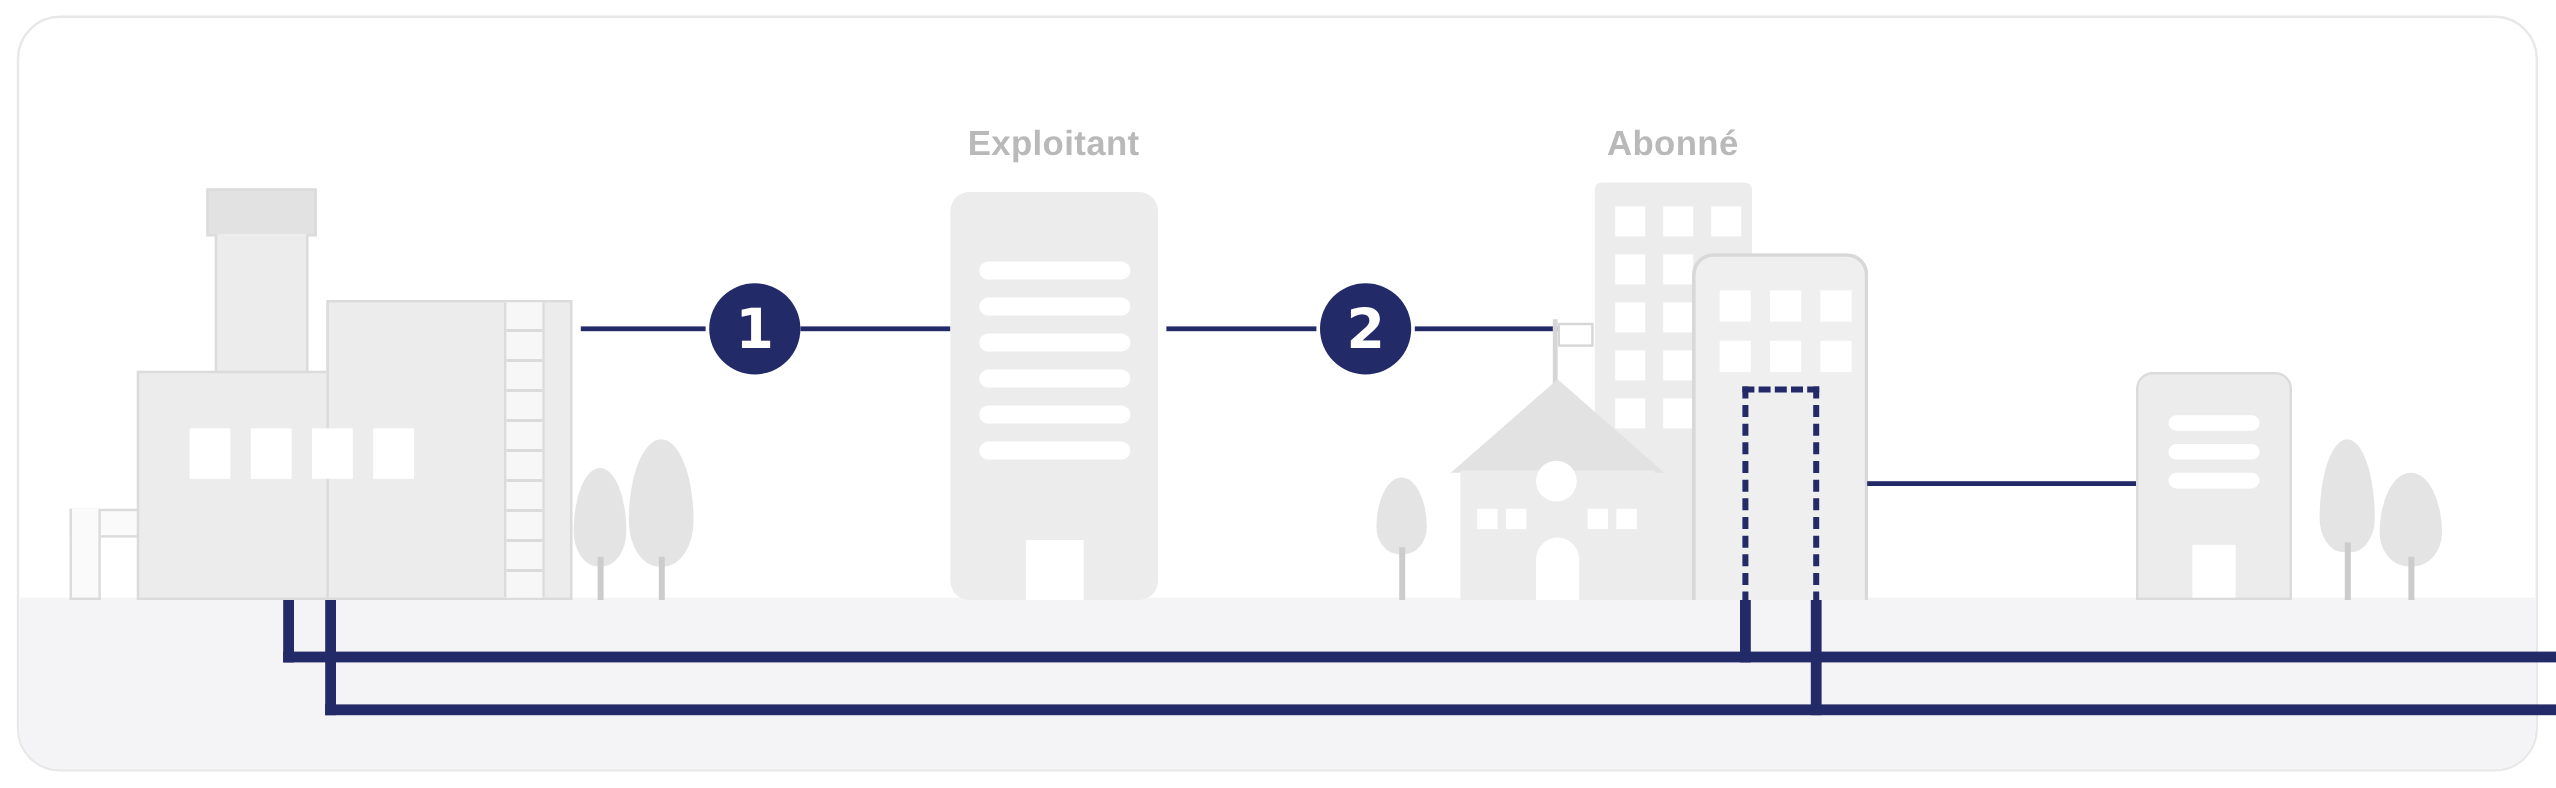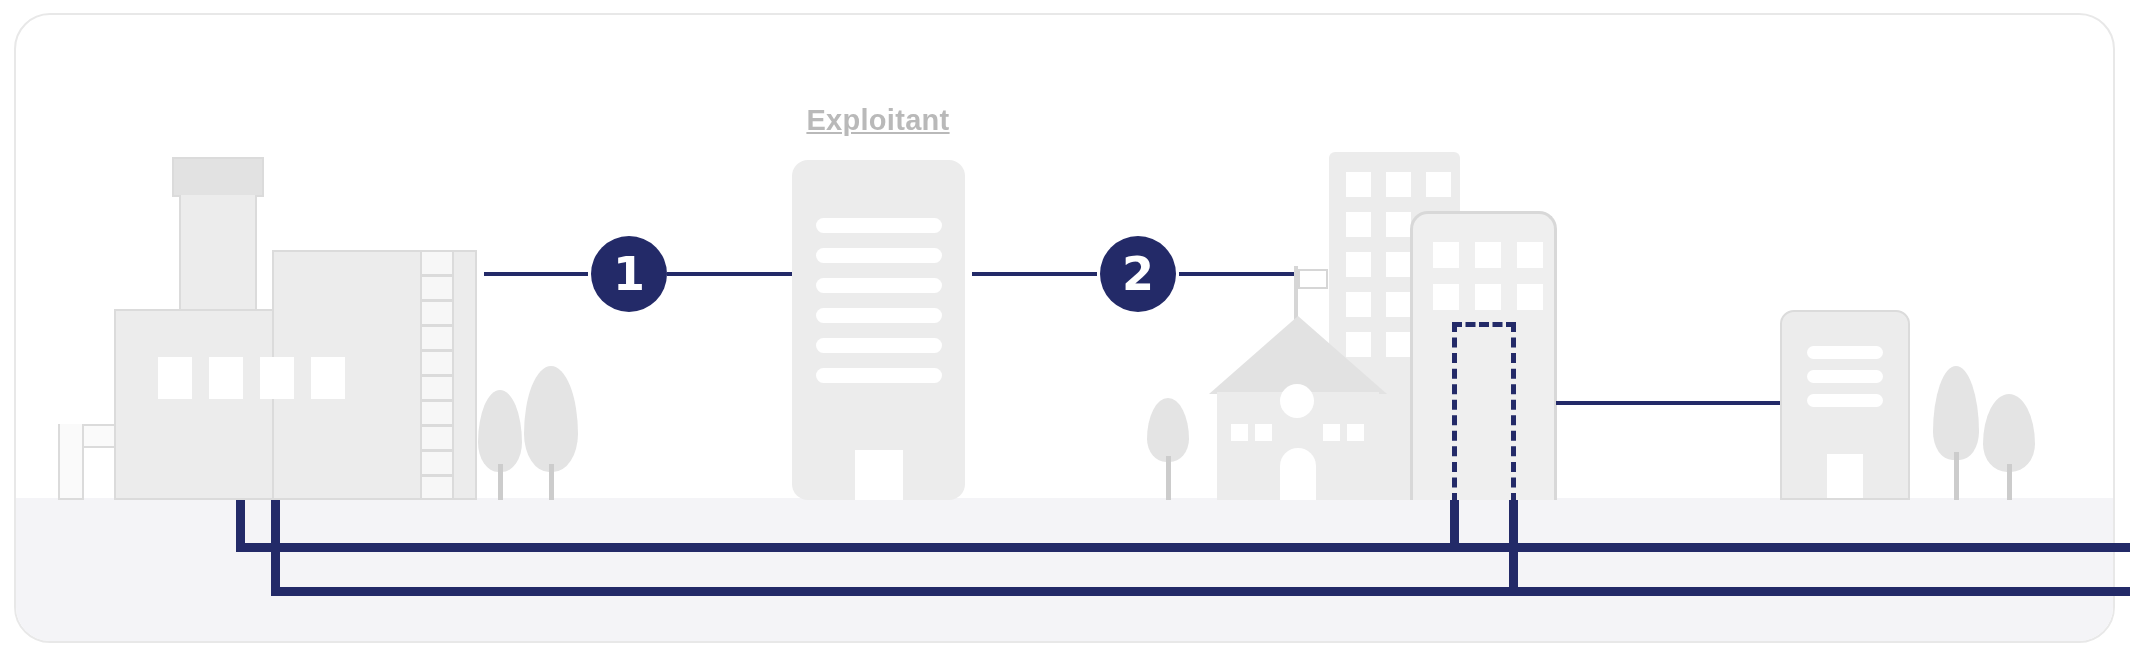--- a/index.html
+++ b/index.html
@@ -69,21 +69,21 @@
   }
   .badge-1 { left:591px;  top:236px; }
   .badge-2 { left:1100px; top:236px; }
 
   
   .entity-label {
     position:absolute; width:300px; text-align:center;
     font-size:29px; font-weight:700; color:var(--c-label,#b9b9b9);
     letter-spacing:.3px; line-height:1.25;
   }
-  .label-op  { left:728px;  top:102px;text-decoration:underline; }
+  .label-op  { left:728px;  top:102px; }
   .label-sub { left:1244px; top:102px; }
   .label-pro { left:1693px; top:206px; }
 
   
   .op-building {
     position:absolute; left:792px; top:160px; width:173px; height:340px;
     background:var(--c-fill,#ececec); border-radius:16px;
     display:flex; flex-direction:column; align-items:center; gap:15px; padding-top:58px;
   }
   .op-building .stripe { width:126px; height:15px; border-radius:8px; background:#ffffff; flex:none; }
@@ -189,20 +189,21 @@
     <span class="stripe"></span>
     <span class="door"></span>
   </div>
 
   <div class="connector conn-3"></div>
   <div class="step-badge badge-2">
     <span>2</span>
   </div>
   <div class="connector conn-4"></div>
 
+  <div class="entity-label label-sub">Abonné</div>
   <div class="tower">
     <i class="w"></i>
       <i class="w"></i>
       <i class="w"></i>
     <i class="w"></i>
       <i class="w"></i>
       <i class="w"></i>
     <i class="w"></i>
       <i class="w"></i>
       <i class="w"></i>

